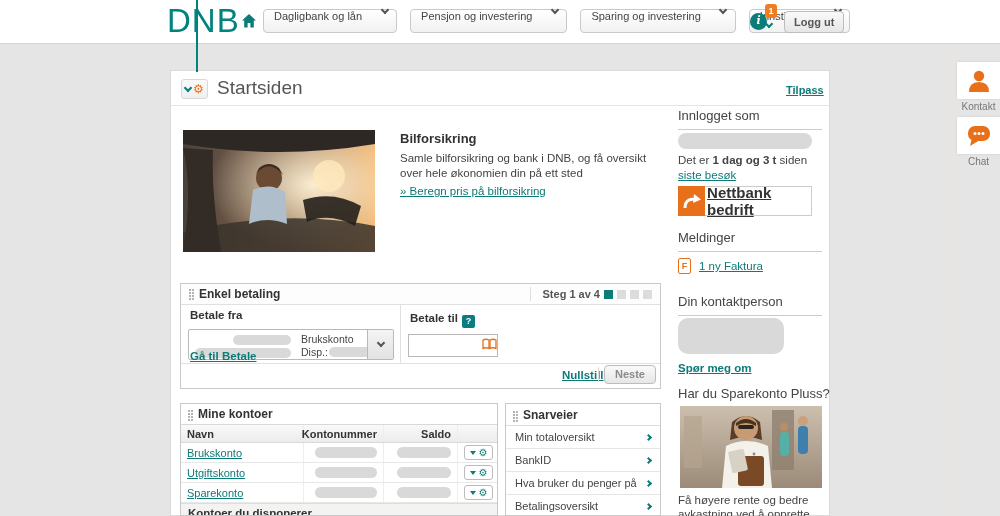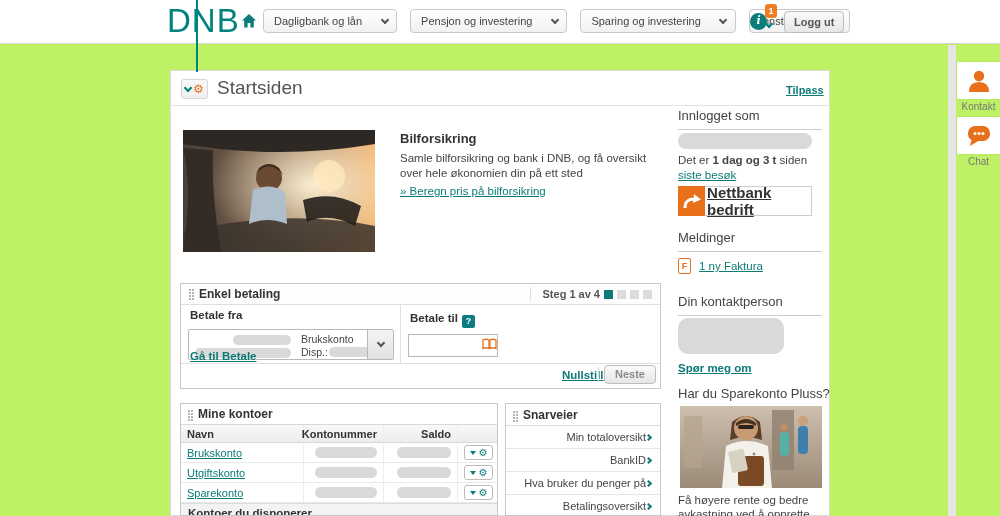--- a/index.html
+++ b/index.html
@@ -1,25 +1,25 @@
 <!DOCTYPE html>
 <html><head>
 <meta charset="utf-8">
 <style>
   * { margin:0; padding:0; box-sizing:border-box; }
   body { background:#fff; font-family:"Liberation Sans", sans-serif; }
-  .screen { position:relative; width:1000px; height:516px; overflow:hidden; background:#bef264; }
+  .screen { position:relative; width:1000px; height:516px; overflow:hidden; background:#e5e5e5; }
   .abs { position:absolute; }
 
   
   .topbar { left:0; top:0; width:1000px; height:44px; background:#fff; border-bottom:1px solid #d6d6d6; }
   .logo { left:167px; top:2px; font-size:33px; color:#00827d; letter-spacing:1px; font-weight:400; }
   .brandline { left:196px; top:0; width:2px; height:72px; background:#00827d; z-index:5; }
   .navrow { left:263px; top:9px; display:flex; gap:13px; }
-  .navbtn { display:flex; align-items:center; height:24px; background:linear-gradient(#ffffff,#f1f1f1); border:1px solid #c9c9c9; border-radius:4px; font-size:11px; color:#444; cursor:pointer; }
+  .navbtn { display:flex; align-items:flex-start; height:24px; background:linear-gradient(#ffffff,#f1f1f1); border:1px solid #c9c9c9; border-radius:4px; font-size:11px; color:#444; cursor:pointer; }
   .navbtn .lbl { padding:0 10px; display:flex; align-items:center; white-space:nowrap; }
   .navbtn .sep { width:1px; background:#d4d4d4; }
   .navbtn .car { width:23px; display:flex; align-items:center; justify-content:center; }
   .chev { display:inline-block; width:6px; height:6px; border-right:2px solid #555; border-bottom:2px solid #555; transform:rotate(45deg); margin-top:-3px; }
   .chev.teal { border-color:#00827d; }
   .chev.right { transform:rotate(-45deg); margin-top:0; }
   .infocirc { left:750px; top:13px; width:17px; height:17px; border-radius:50%; background:#0b7c78; color:#fff; font-family:"DejaVu Serif",serif; font-style:italic; font-weight:bold; font-size:11px; text-align:center; line-height:16px; }
   .notifbadge { left:765px; top:4px; width:12px; height:14px; background:#ef7d22; border-radius:3px; color:#fff; font-size:9px; font-weight:bold; text-align:center; line-height:14px; z-index:3; }
   .notifchev { left:766px; top:24px; }
   .btn-gray { background:linear-gradient(#fafafa,#e6e6e6); border:1px solid #bdbdbd; border-radius:4px; color:#555; font-weight:bold; font-size:11px; cursor:pointer; }
@@ -76,21 +76,21 @@
   .acc-row { height:20px; border-bottom:1px solid #e8e8e8; font-size:11px; }
   .cell-b { border-left:1px solid #eee; height:100%; display:flex; align-items:center; justify-content:flex-end; padding:0 6px; }
   .rowpill { position:static; height:11px; border-radius:6px; }
   .actbtn { width:29px; height:15px; background:#fff; border:1px solid #bbb; border-radius:3px; display:flex; align-items:center; justify-content:center; gap:3px; cursor:pointer; margin-left:3px; }
   .tri { width:0; height:0; border-left:3px solid transparent; border-right:3px solid transparent; border-top:4px solid #0b7c78; }
   .accfoot { height:17px; background:#f3f3f1; border-top:1px solid #ddd; font-size:11.5px; font-weight:bold; color:#333; padding:3px 0 0 7px; }
 
   
   .shpanel { left:505px; top:403px; width:156px; height:113px; background:#fff; border:1px solid #c8c8c8; overflow:hidden; }
   .shpanel .phead { border-bottom:1px solid #ddd; height:22px; }
-  .shitem { height:23px; display:flex; align-items:center; justify-content:flex-end; padding:0 9px; border-bottom:1px solid #e5e5e5; font-size:11px; color:#444; cursor:pointer; }
+  .shitem { height:23px; display:flex; align-items:center; justify-content:space-between; padding:0 9px; border-bottom:1px solid #e5e5e5; font-size:11px; color:#444; cursor:pointer; }
   .shitem .chev { border-width:2px; border-color:#0b7c78; width:5px; height:5px; }
 
   
   .sbh { width:144px; font-size:13px; color:#444; padding-bottom:6px; border-bottom:1px solid #ccc; }
   .sbpill { left:678px; top:133px; width:134px; height:16px; border-radius:8px; }
   .visittext { left:678px; top:153px; width:148px; font-size:11.5px; color:#444; line-height:15px; }
   .nbcard { left:678px; top:186px; width:134px; height:30px; background:#fff; border:1px solid #ccc; display:flex; align-items:center; cursor:pointer; }
   .nbicon { width:30px; height:30px; background:#e8701a; margin:-1px 0 -1px -1px; display:flex; align-items:center; justify-content:center; }
   .nblabel { font-size:15px; font-weight:bold; color:#333; text-decoration:underline; margin-left:2px; }
   .docicon { width:13px; height:16px; background:#fff; border:1px solid #e8701a; border-radius:2px; color:#e8701a; font-size:9px; font-weight:bold; text-align:center; line-height:14px; }

